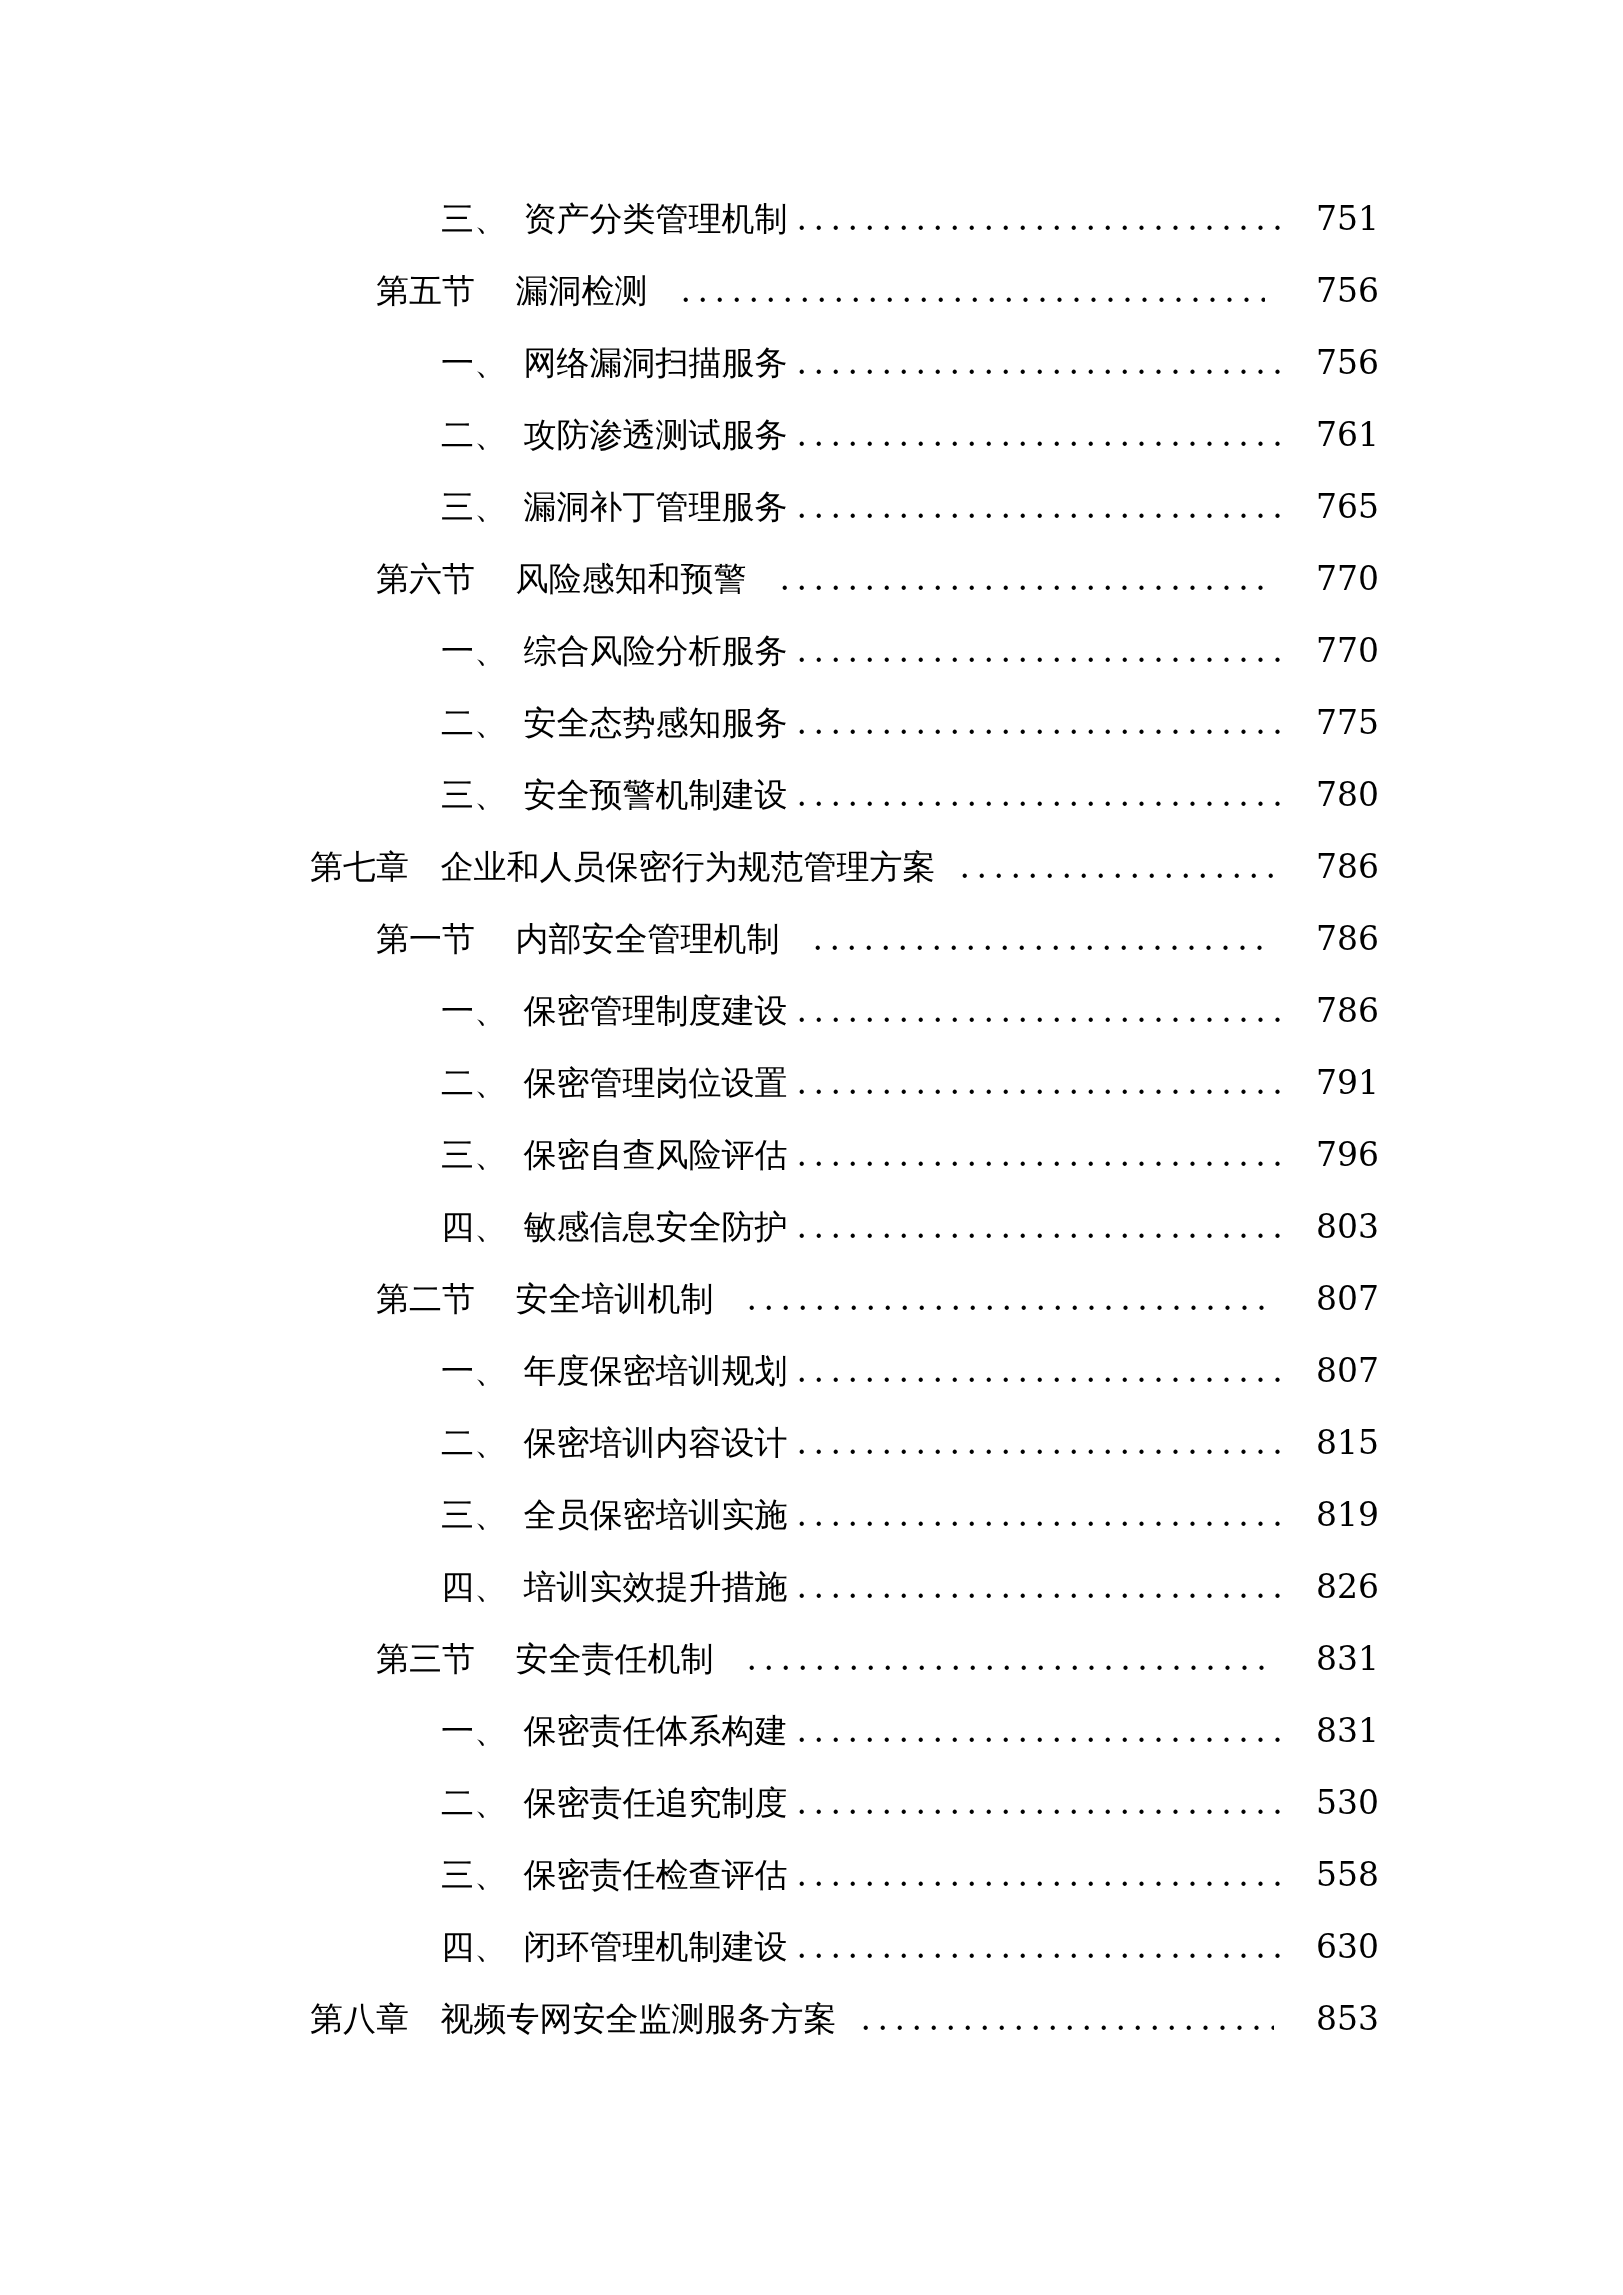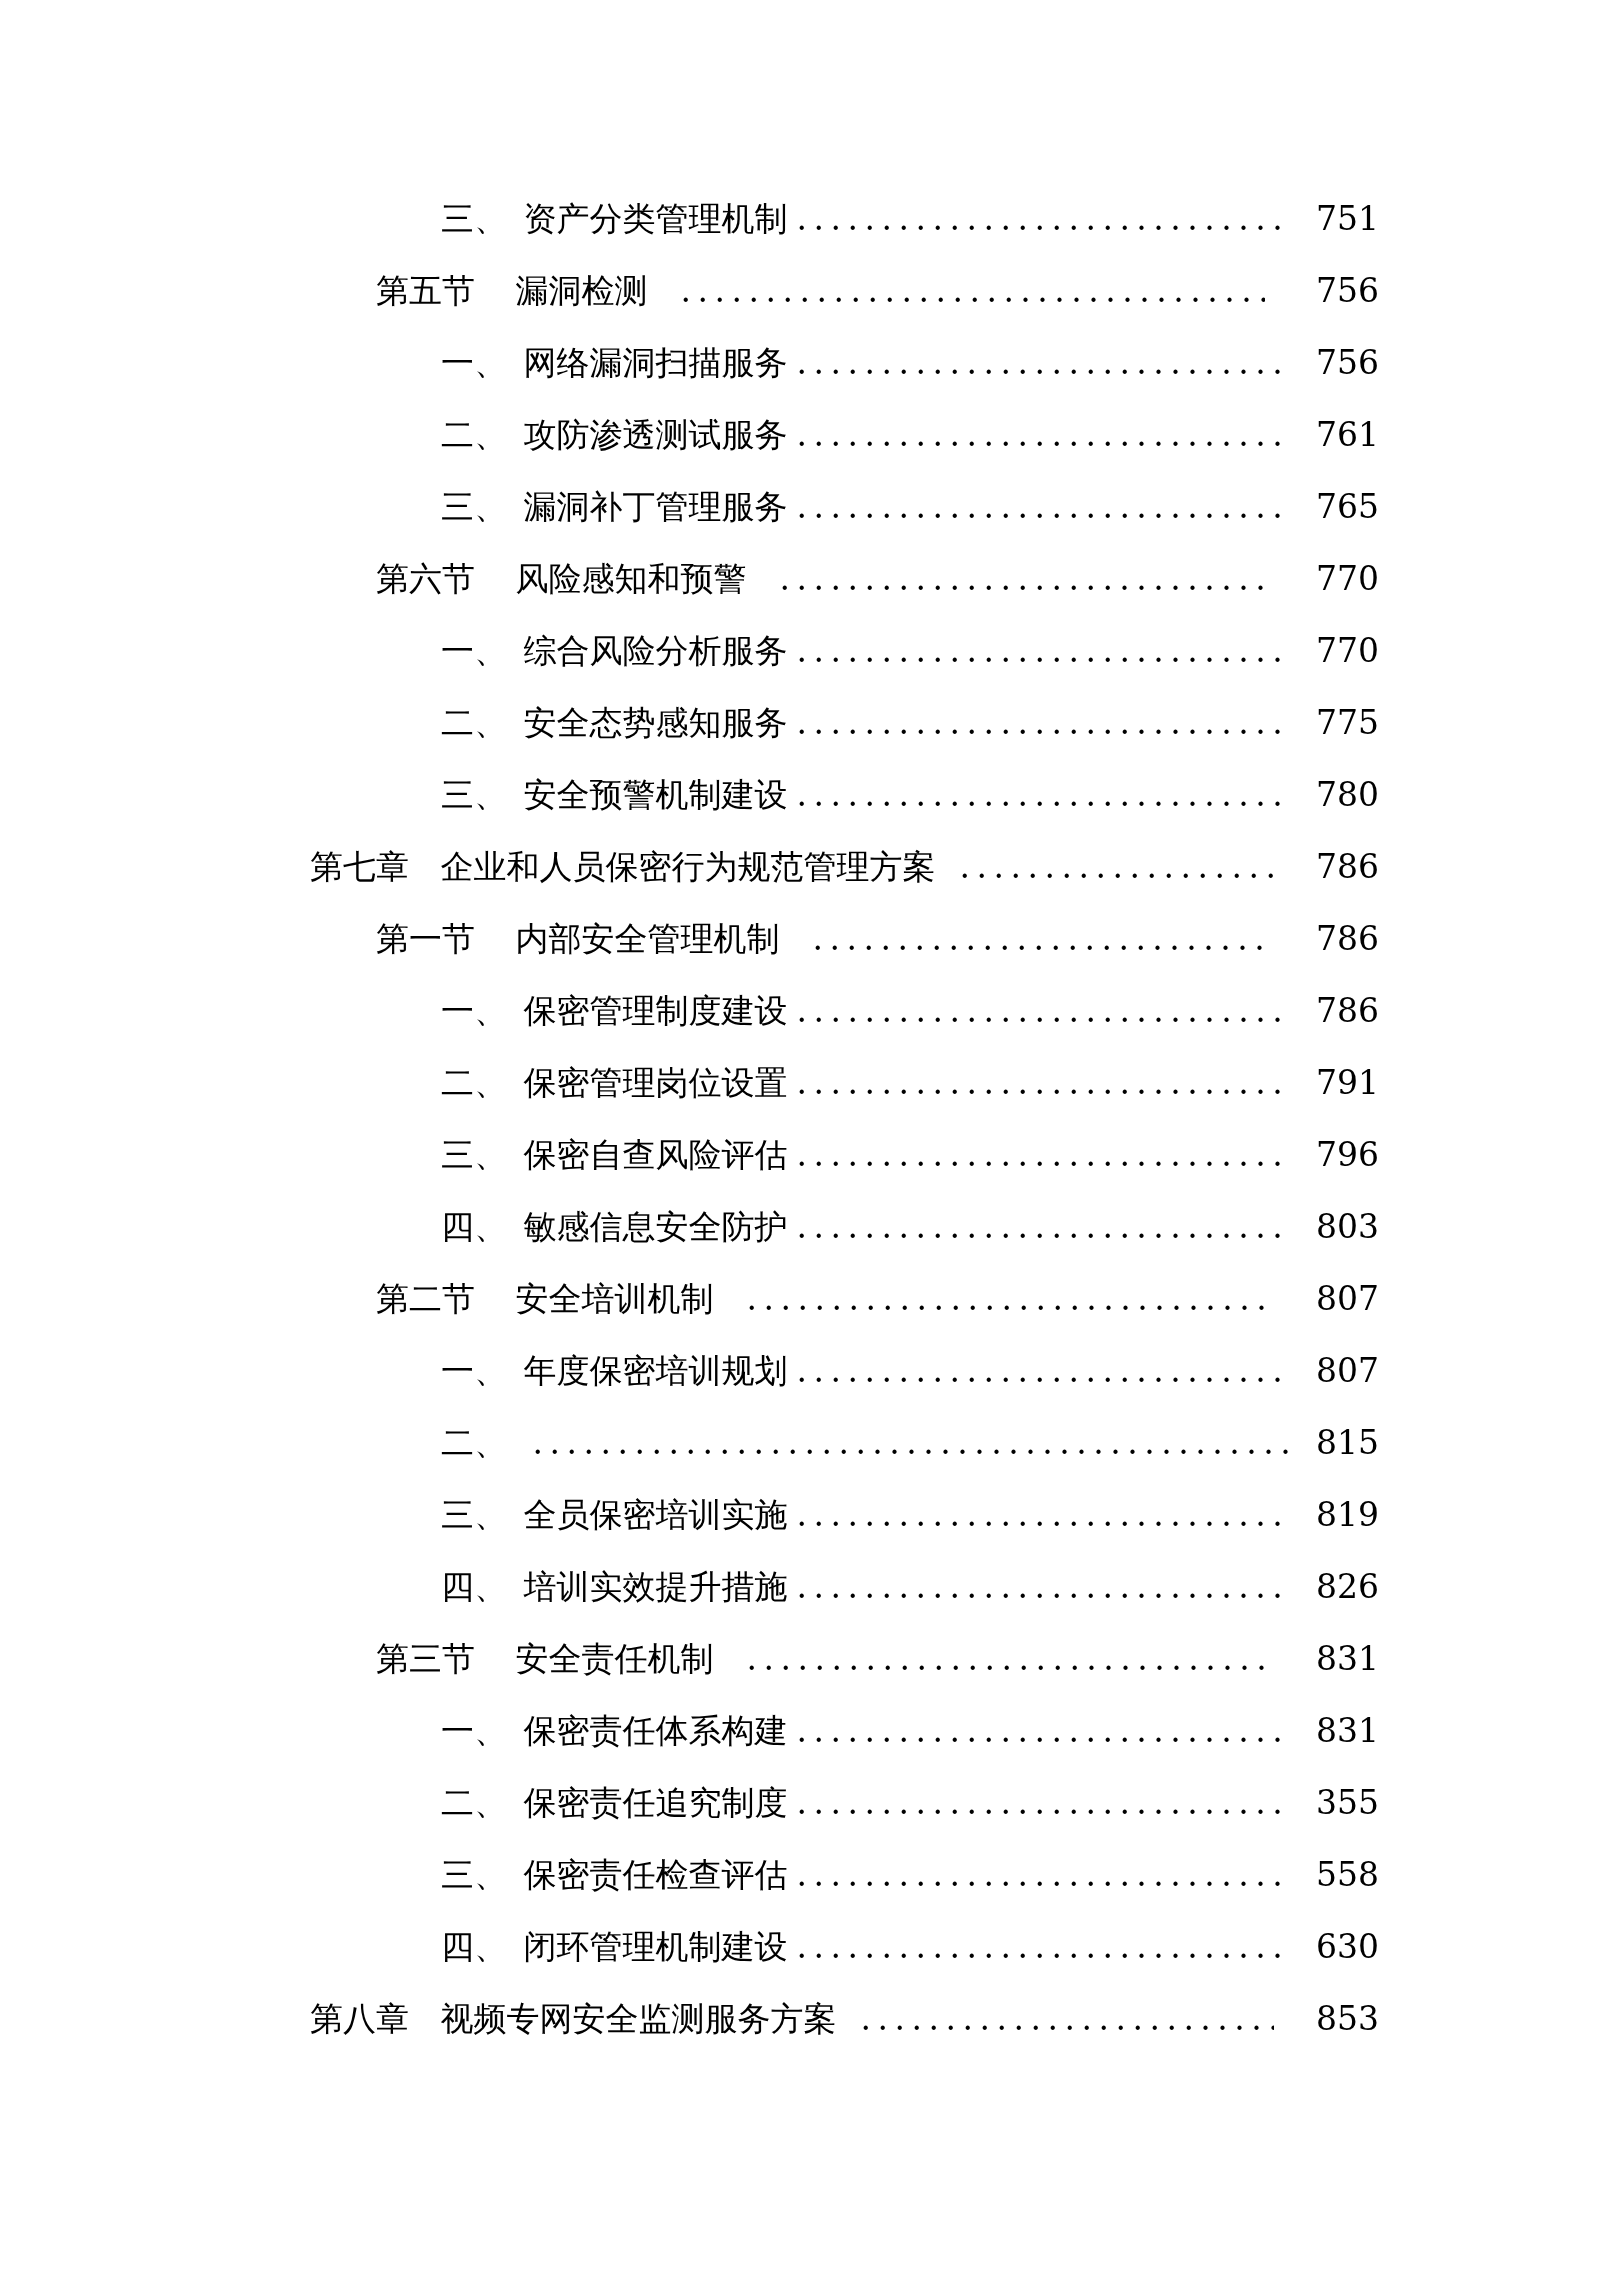--- a/index.html
+++ b/index.html
@@ -160,20 +160,21 @@
         <span class="pagenum">807</span>
       </div>
       <div class="toc-row item">
         <span class="label">一、</span>
         <span class="title">年度保密培训规划</span>
         <span class="dots"></span>
         <span class="pagenum">807</span>
       </div>
       <div class="toc-row item">
         <span class="label">二、</span>
+        <span class="title">保密培训内容设计</span>
         <span class="dots"></span>
         <span class="pagenum">815</span>
       </div>
       <div class="toc-row item">
         <span class="label">三、</span>
         <span class="title">全员保密培训实施</span>
         <span class="dots"></span>
         <span class="pagenum">819</span>
       </div>
       <div class="toc-row item">
@@ -191,21 +192,21 @@
       <div class="toc-row item">
         <span class="label">一、</span>
         <span class="title">保密责任体系构建</span>
         <span class="dots"></span>
         <span class="pagenum">831</span>
       </div>
       <div class="toc-row item">
         <span class="label">二、</span>
         <span class="title">保密责任追究制度</span>
         <span class="dots"></span>
-        <span class="pagenum">355</span>
+        <span class="pagenum">530</span>
       </div>
       <div class="toc-row item">
         <span class="label">三、</span>
         <span class="title">保密责任检查评估</span>
         <span class="dots"></span>
         <span class="pagenum">558</span>
       </div>
       <div class="toc-row item">
         <span class="label">四、</span>
         <span class="title">闭环管理机制建设</span>

